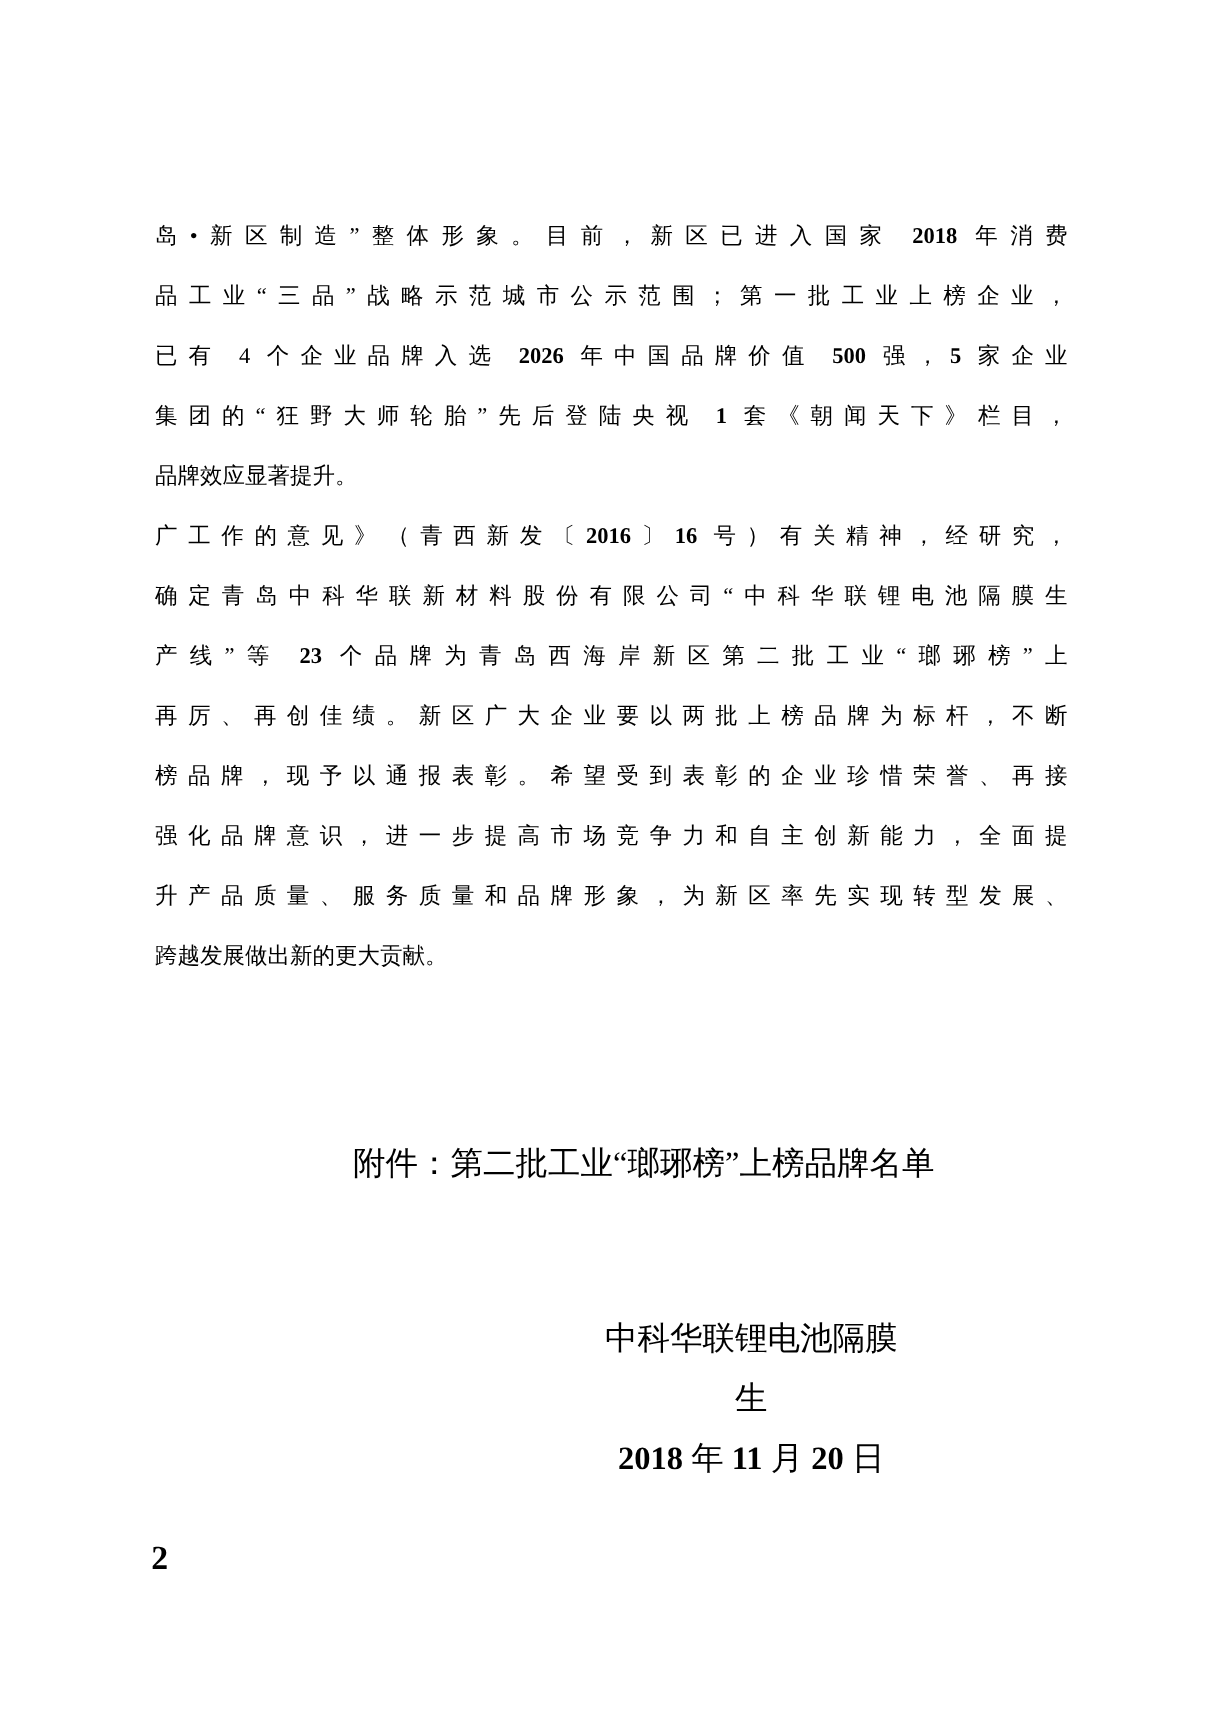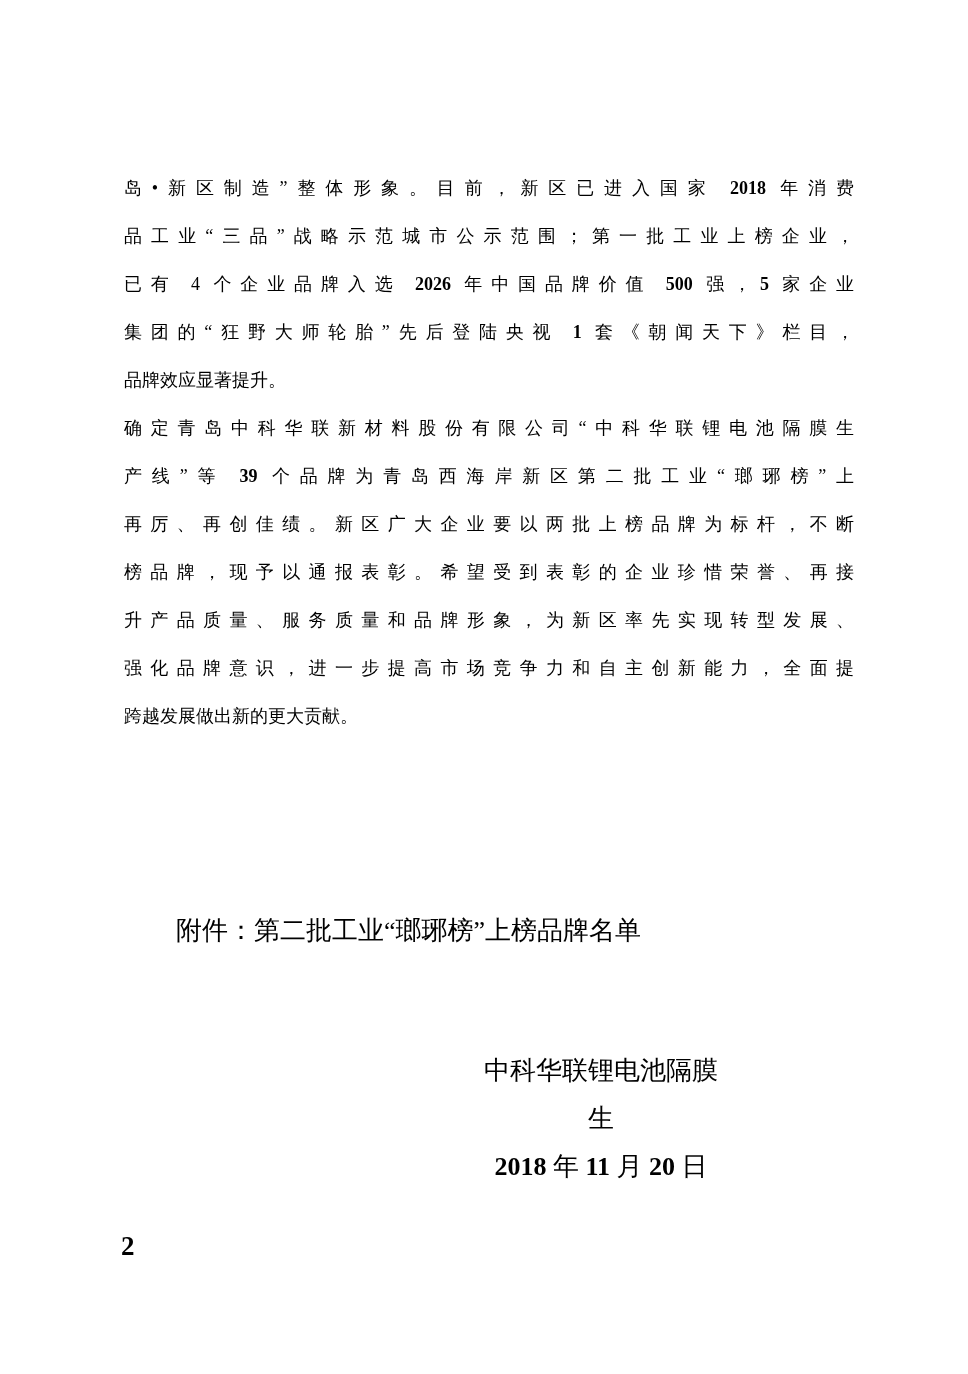--- a/index.html
+++ b/index.html
@@ -39,21 +39,21 @@
     text-align-last: left;
   }
   .attachment {
     position: absolute;
     left: 124px;
     top: 907px;
     width: 730px;
     font-size: 26px;
     line-height: 48px;
     text-indent: 52px;
-    text-align: left;
+    text-align: center;
   }
   .closing {
     position: absolute;
     left: 483px;
     top: 1047px;
     width: 236px;
     font-size: 26px;
     line-height: 48px;
     text-align: center;
   }
@@ -76,26 +76,27 @@
 <body>
 
 <div class="page">
 
   <div class="body-text">
     <div class="line fill autobold">岛•新区制造”整体形象。目前，新区已进入国家 <b>2018</b> 年消费</div>
     <div class="line fill autobold">品工业“三品”战略示范城市公示范围；第一批工业上榜企业，</div>
     <div class="line fill autobold">已有 4 个企业品牌入选 <b>2026</b> 年中国品牌价值 <b>500</b> 强，<b>5</b> 家企业</div>
     <div class="line fill autobold">集团的“狂野大师轮胎”先后登陆央视 <b>1</b> 套《朝闻天下》栏目，</div>
     <div class="line short autobold">品牌效应显著提升。</div>
+    <div class="line fill autobold">广工作的意见》（青西新发〔<b>2016</b>〕<b>16</b> 号）有关精神，经研究，</div>
     <div class="line fill autobold">确定青岛中科华联新材料股份有限公司“中科华联锂电池隔膜生</div>
-    <div class="line fill autobold">产线”等 <b>39</b> 个品牌为青岛西海岸新区第二批工业“瑯琊榜”上</div>
+    <div class="line fill autobold">产线”等 <b>23</b> 个品牌为青岛西海岸新区第二批工业“瑯琊榜”上</div>
     <div class="line fill autobold">再厉、再创佳绩。新区广大企业要以两批上榜品牌为标杆，不断</div>
     <div class="line fill autobold">榜品牌，现予以通报表彰。希望受到表彰的企业珍惜荣誉、再接</div>
+    <div class="line fill autobold">强化品牌意识，进一步提高市场竞争力和自主创新能力，全面提</div>
     <div class="line fill autobold">升产品质量、服务质量和品牌形象，为新区率先实现转型发展、</div>
-    <div class="line fill autobold">强化品牌意识，进一步提高市场竞争力和自主创新能力，全面提</div>
     <div class="line short autobold">跨越发展做出新的更大贡献。</div>
   </div>
 
   <div class="attachment autobold">附件：第二批工业“瑯琊榜”上榜品牌名单</div>
 
   <div class="closing">
     <div>中科华联锂电池隔膜生</div>
     <div class="autobold"><b>2018</b> 年 <b>11</b> 月 <b>20</b> 日</div>
   </div>
 

